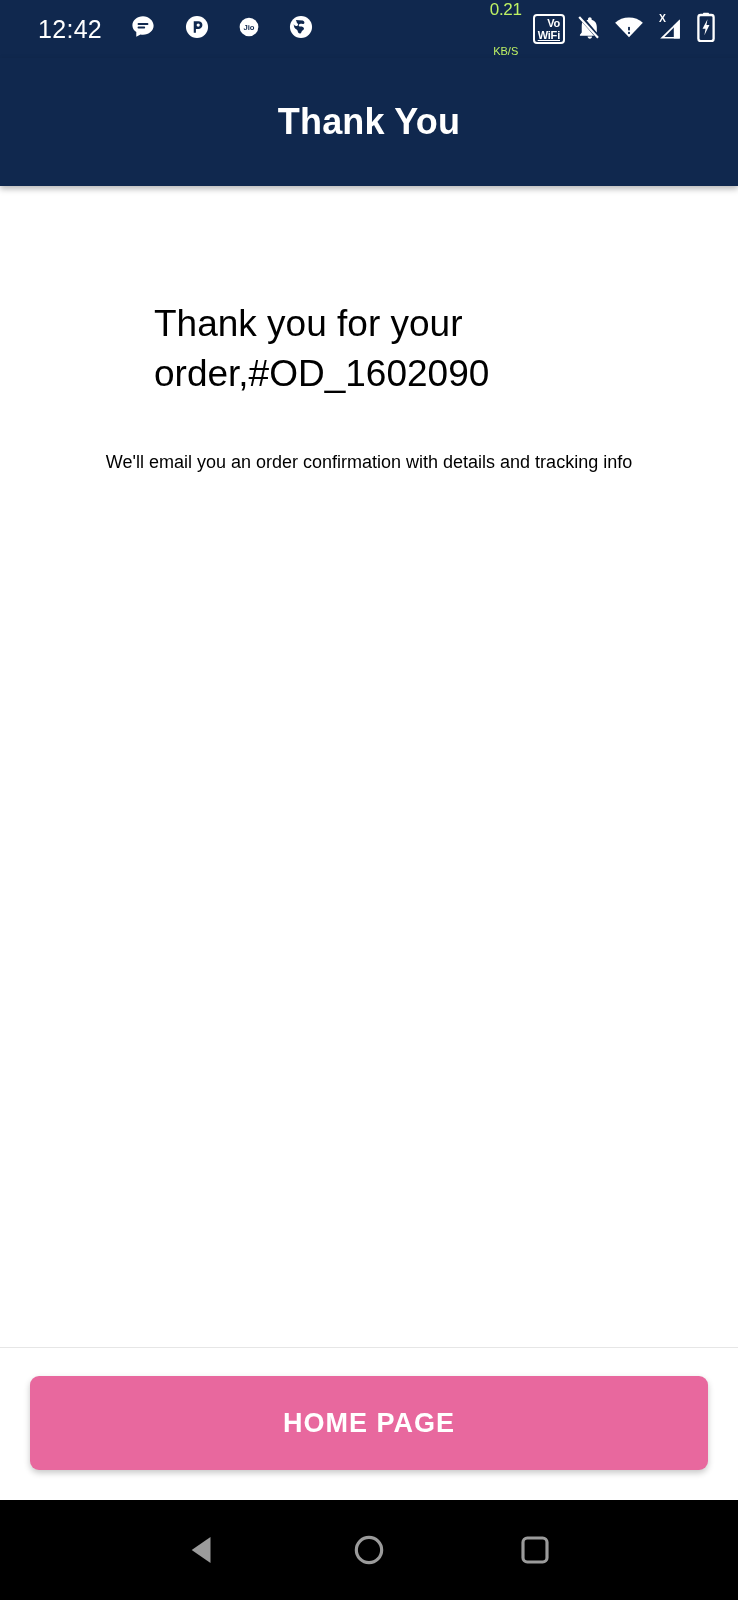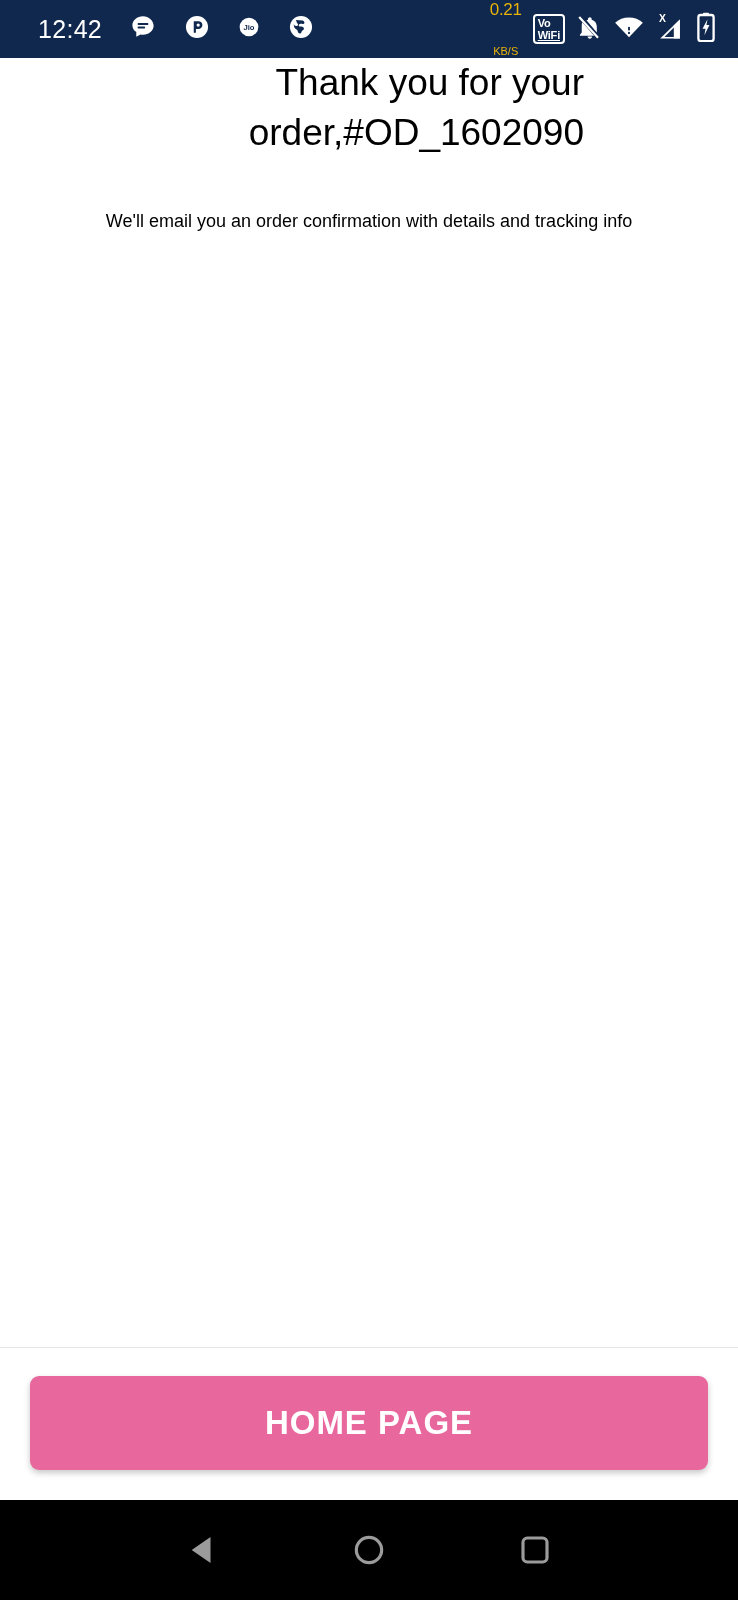--- a/index.html
+++ b/index.html
@@ -52,34 +52,34 @@
   }
 
   .notif-icon { display:block; }
 
   
   .net-speed {
     display:flex;
     flex-direction:column;
     align-items:center;
     line-height:1;
-    color:#eab308;
+    color:#bef264;
     gap:16px;
   }
   .net-speed .val { font-size:17px; letter-spacing:-0.3px; }
   .net-speed .unit { font-size:11px; margin-top:12px; letter-spacing:0px; }
 
   
   .vowifi {
     border:2px solid #fff;
     border-radius:4px;
     padding:2px 3px 1px 3px;
     display:flex;
     flex-direction:column;
-    align-items:flex-start;
+    align-items:flex-end;
     line-height:1;
   }
   .vowifi .l1 { font-size:11px; font-weight:bold; letter-spacing:-0.2px; }
   .vowifi .l2 { font-size:11px; font-weight:bold; letter-spacing:-0.2px; margin-top:1px;text-decoration:underline; }
 
   
   .app-bar {
     height:128px;
     background:#10284E;
     display:flex;
@@ -101,24 +101,25 @@
   .content {
     flex:1 1 auto;
     background:#ffffff;
     display:flex;
     flex-direction:column;
     align-items:center;
     padding:0 28px;
     overflow:hidden;
   }
   .thanks-heading {
+    margin-top:113px;
     font-size:37px;
     line-height:1.35;
     color:#000000;
-    text-align:right;
+    text-align:left;
     font-weight:400;
     max-width:430px;
   }
   .thanks-sub {
     margin-top:52px;
     font-size:18px;
     line-height:1.28;
     color:#000000;
     text-align:center;
     font-weight:400;
@@ -134,21 +135,21 @@
   }
   .home-button {
     display:block;
     width:100%;
     height:94px;
     background:#E8689E;
     color:#ffffff;
     border:none;
     border-radius:9px;
     font-family:"Liberation Sans", sans-serif;
-    font-size:33px;
+    font-size:27px;
     font-weight:bold;
     letter-spacing:1.0px;
     box-shadow:0 3px 6px rgba(0,0,0,0.22);
     cursor:pointer;
   }
 
   
   .nav-bar {
     flex:0 0 auto;
     height:100px;
@@ -247,20 +248,23 @@
       <span class="notif-icon">
         <svg width="20" height="30" viewBox="0 0 16 26">
           <rect x="5.4" y="0.6" width="5.2" height="2.1" rx="0.6" fill="#ffffff"></rect>
           <rect x="1.4" y="2.6" width="13.2" height="22.6" rx="2" fill="none" stroke="#ffffff" stroke-width="2"></rect>
           <path d="M9.3 6.2L5 14.6h2.6l-1 5.5 4.4-8.8H8.4l0.9-5.1z" fill="#ffffff"></path>
         </svg>
       </span>
     </div>
   </div>
 
+  <div class="app-bar">
+    <span class="app-bar-title">Thank You</span>
+  </div>
 
   <div class="content">
     <div class="thanks-heading">Thank you for your order,#OD_1602090</div>
     <div class="thanks-sub">We'll email you an order confirmation with details and tracking info</div>
   </div>
 
   <div class="footer">
     <button class="home-button">HOME PAGE</button>
   </div>
 

